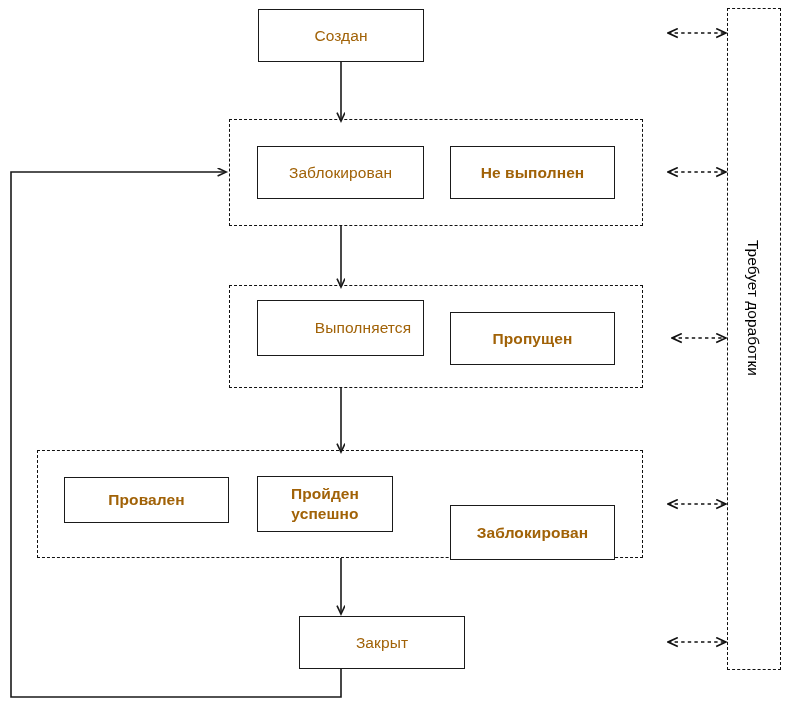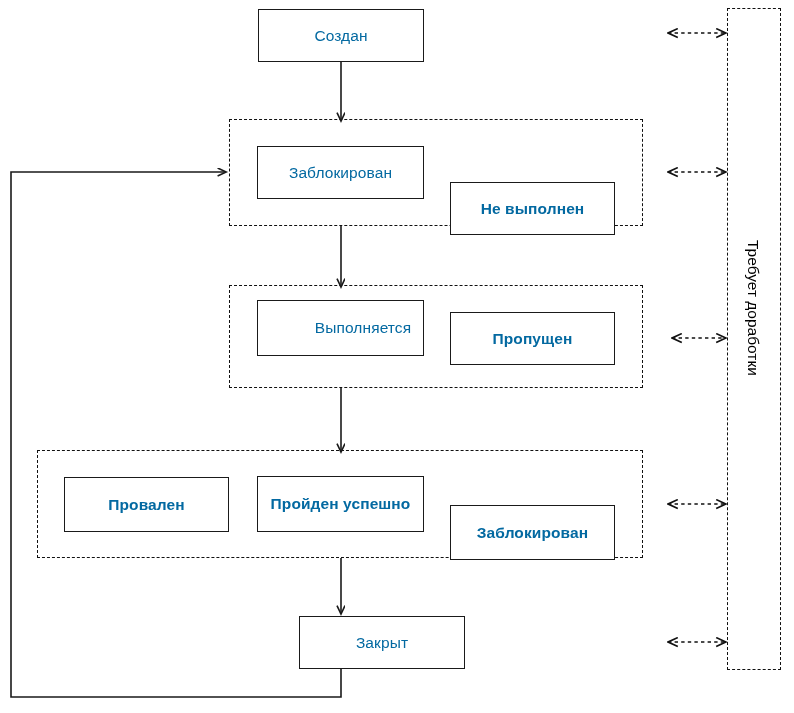--- a/index.html
+++ b/index.html
@@ -20,21 +20,21 @@
     position: absolute;
     box-sizing: border-box;
     border: 1.6px solid #1a1a1a;
     background: #ffffff;
     display: flex;
     align-items: center;
     justify-content: center;
     text-align: center;
     font-size: 15.5px;
     line-height: 1.28;
-    color: #0369a1;
+    color: #a16207;
     letter-spacing: 0.1px;
   }
   .state-box.bold { font-weight: 700; }
   
   .group-box {
     position: absolute;
     box-sizing: border-box;
     border: 1.7px dashed #111111;
     background: transparent;
   }
@@ -70,41 +70,41 @@
   <div class="state-box" style="left:258px; top:9px; width:166px; height:53px;">
     <span>Создан</span>
   </div>
 
   <div class="group-box" style="left:229px; top:119px; width:414px; height:107px;"></div>
 
   <div class="state-box" style="left:257px; top:146px; width:167px; height:53px;">
     <span>Заблокирован</span>
   </div>
 
-  <div class="state-box bold" style="left:450px; top:146px; width:165px; height:53px;margin-top:36px;">
+  <div class="state-box bold" style="left:450px; top:146px; width:165px; height:53px;">
     <span>Не выполнен</span>
   </div>
 
   <div class="group-box" style="left:229px; top:285px; width:414px; height:103px;"></div>
 
   <div class="state-box" style="left:257px; top:300px; width:167px; height:56px;padding-left:45px;">
     <span>Выполняется</span>
   </div>
 
   <div class="state-box bold" style="left:450px; top:312px; width:165px; height:53px;">
     <span>Пропущен</span>
   </div>
 
   <div class="group-box" style="left:37px; top:450px; width:606px; height:108px;"></div>
 
-  <div class="state-box bold" style="left:64px; top:477px; width:165px; height:55px;">
+  <div class="state-box bold" style="left:64px; top:477px; width:165px; height:46px;">
     <span>Провален</span>
   </div>
 
-  <div class="state-box bold" style="left:257px; top:476px; width:167px; height:56px;">
+  <div class="state-box bold" style="left:257px; top:476px; width:136px; height:56px;">
     <span>Пройден успешно</span>
   </div>
 
   <div class="state-box bold" style="left:450px; top:477px; width:165px; height:55px;margin-top:28px;">
     <span>Заблокирован</span>
   </div>
 
   <div class="state-box" style="left:258px; top:616px; width:166px; height:53px;margin-left:41px;">
     <span>Закрыт</span>
   </div>

